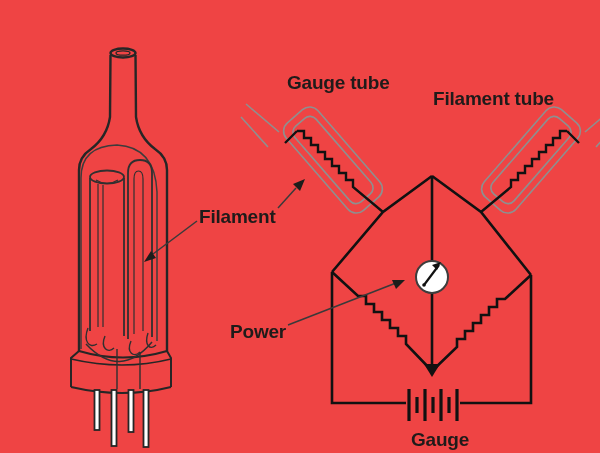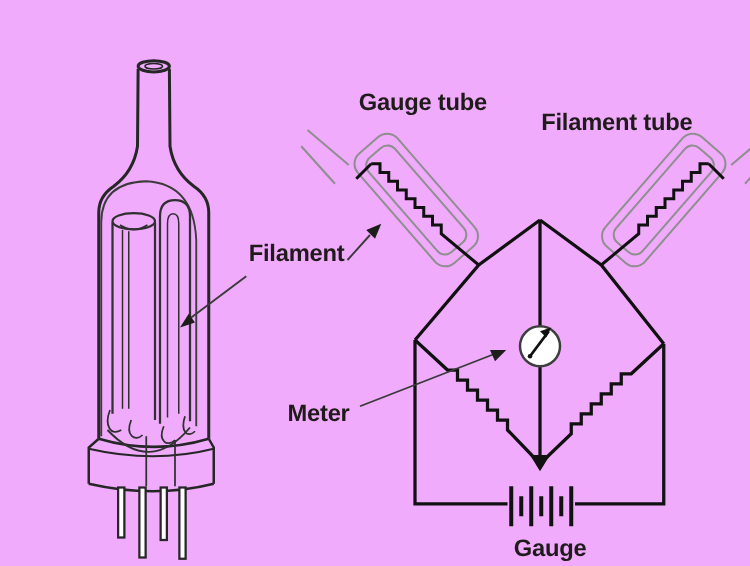--- a/index.html
+++ b/index.html
@@ -1,17 +1,17 @@
 <!DOCTYPE html>
 <html><head>
 <meta charset="utf-8">
 <style>
   html,body{margin:0;padding:0;background:#fff;}
   #stage{
-    position:relative;width:600px;height:453px;background:#f0abfc;
+    position:relative;width:600px;height:453px;background:#ef4444;
     font-family:"Liberation Sans",sans-serif;overflow:hidden;
   }
   #stage svg{position:absolute;left:0;top:0;}
   .lbl{
     position:absolute;font-size:19px;font-weight:bold;color:#1f1b1a;
     letter-spacing:-0.2px;line-height:1;white-space:nowrap;
   }
 </style>
 </head>
 <body>
@@ -113,16 +113,16 @@
     <path d="M144,262 L151,251 L156,258 Z" fill="#1d1d1b" stroke="none"></path>
     <path d="M278,208 L296,188"></path>
     <path d="M305,179 L293,184 L300,191 Z" fill="#1d1d1b" stroke="none"></path>
     <path d="M288,325 L396,283"></path>
     <path d="M405,280 L392,280 L396,289 Z" fill="#1d1d1b" stroke="none"></path>
   </g>
 </svg>
 
   <div class="lbl" style="left:287px;top:73px">Gauge tube</div>
   <div class="lbl" style="left:433px;top:89px">Filament tube</div>
-  <div class="lbl" style="left:199px;top:194px">Filament</div>
-  <div class="lbl" style="left:230px;top:322px">Meter</div>
+  <div class="lbl" style="left:199px;top:207px">Filament</div>
+  <div class="lbl" style="left:230px;top:322px">Power</div>
   <div class="lbl" style="left:411px;top:430px">Gauge</div>
 </div>
 
 </body></html>

